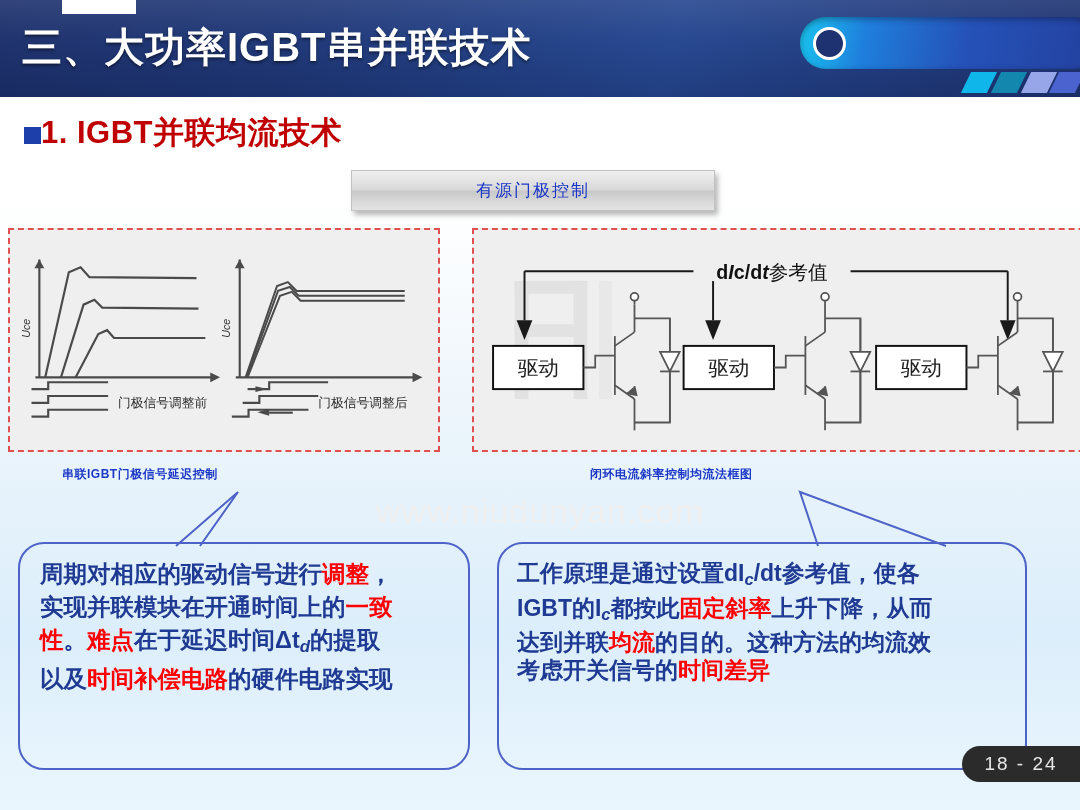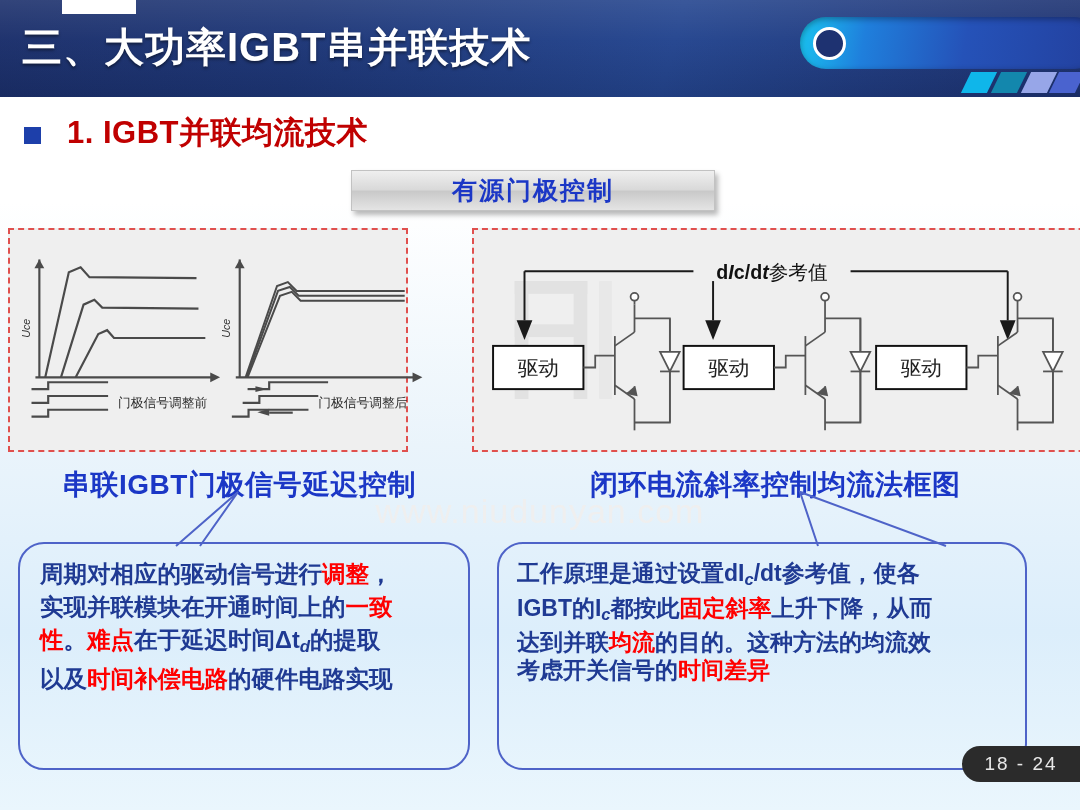--- a/index.html
+++ b/index.html
@@ -46,57 +46,57 @@
   .stripe {
     position:absolute; top:72px; height:21px; width:26px;
     transform: skewX(-26deg);
   }
   #stripe1 { left:966px; background:#0fb6ea; }
   #stripe2 { left:996px; background:#1387ad; }
   #stripe3 { left:1026px; background:#97a6e8; }
   #stripe4 { left:1054px; background:#4a63cf; }
 
   
-  #subtitle-row { position:absolute; left:24px; top:112px; display:flex; align-items:center; gap:26px; }
+  #subtitle-row { position:absolute; left:24px; top:112px; display:flex; align-items:center; gap:0; }
   #subtitle-bullet { width:17px; height:17px; background:#1d3faa; margin-top:4px; }
   #subtitle-text {
     font-size:31px; font-weight:bold; color:#c00000;
     white-space:nowrap; letter-spacing:.5px;
   }
 
   
   #banner {
     position:absolute; left:351px; top:170px; width:364px; height:41px;
     background: linear-gradient(to bottom,#efefef 0%, #d9d9d9 48%, #c9c9c9 52%, #e4e4e4 100%);
     border:1px solid #c2c2c2;
     box-shadow: 3px 4px 5px rgba(0,0,0,.28);
     display:flex; align-items:center; justify-content:center;
   }
-  #banner-text { font-size:25px; font-weight:bold; color:#1b37c6; letter-spacing:2px; }
+  #banner-text { font-size:17px; font-weight:normal; color:#1b37c6; letter-spacing:2px; }
 
   
   #watermark {
     position:absolute; left:0; top:492px; width:1080px; text-align:center;
     font-size:34px; color:#efefef; letter-spacing:1px; font-weight:normal;
     user-select:none;
   }
   #wm-logo{
     position:absolute; left:520px; top:265px; width:190px; height:190px;
     opacity:.50;
   }
 
   
   .figpanel {
     position:absolute; background:#efefef; border:2px dashed #e0504e;
   }
-  #fig-left  { left:8px;   top:228px; width:400px; height:224px; }
+  #fig-left  { left:8px;   top:228px; width:432px; height:224px; }
   #fig-right { left:472px; top:228px; width:712px; height:224px; }
 
   .caption {
-    position:absolute; font-size:28px; font-weight:bold; color:#1b37c6;
+    position:absolute; font-size:12px; font-weight:bold; color:#1b37c6;
     white-space:nowrap; letter-spacing:.5px;
   }
   #cap-left  { left:62px;  top:466px; }
   #cap-right { left:590px; top:466px; }
 
   
   .callout {
     position:absolute; border:2px solid #4e63c8; border-radius:26px;
     background:transparent;
   }

